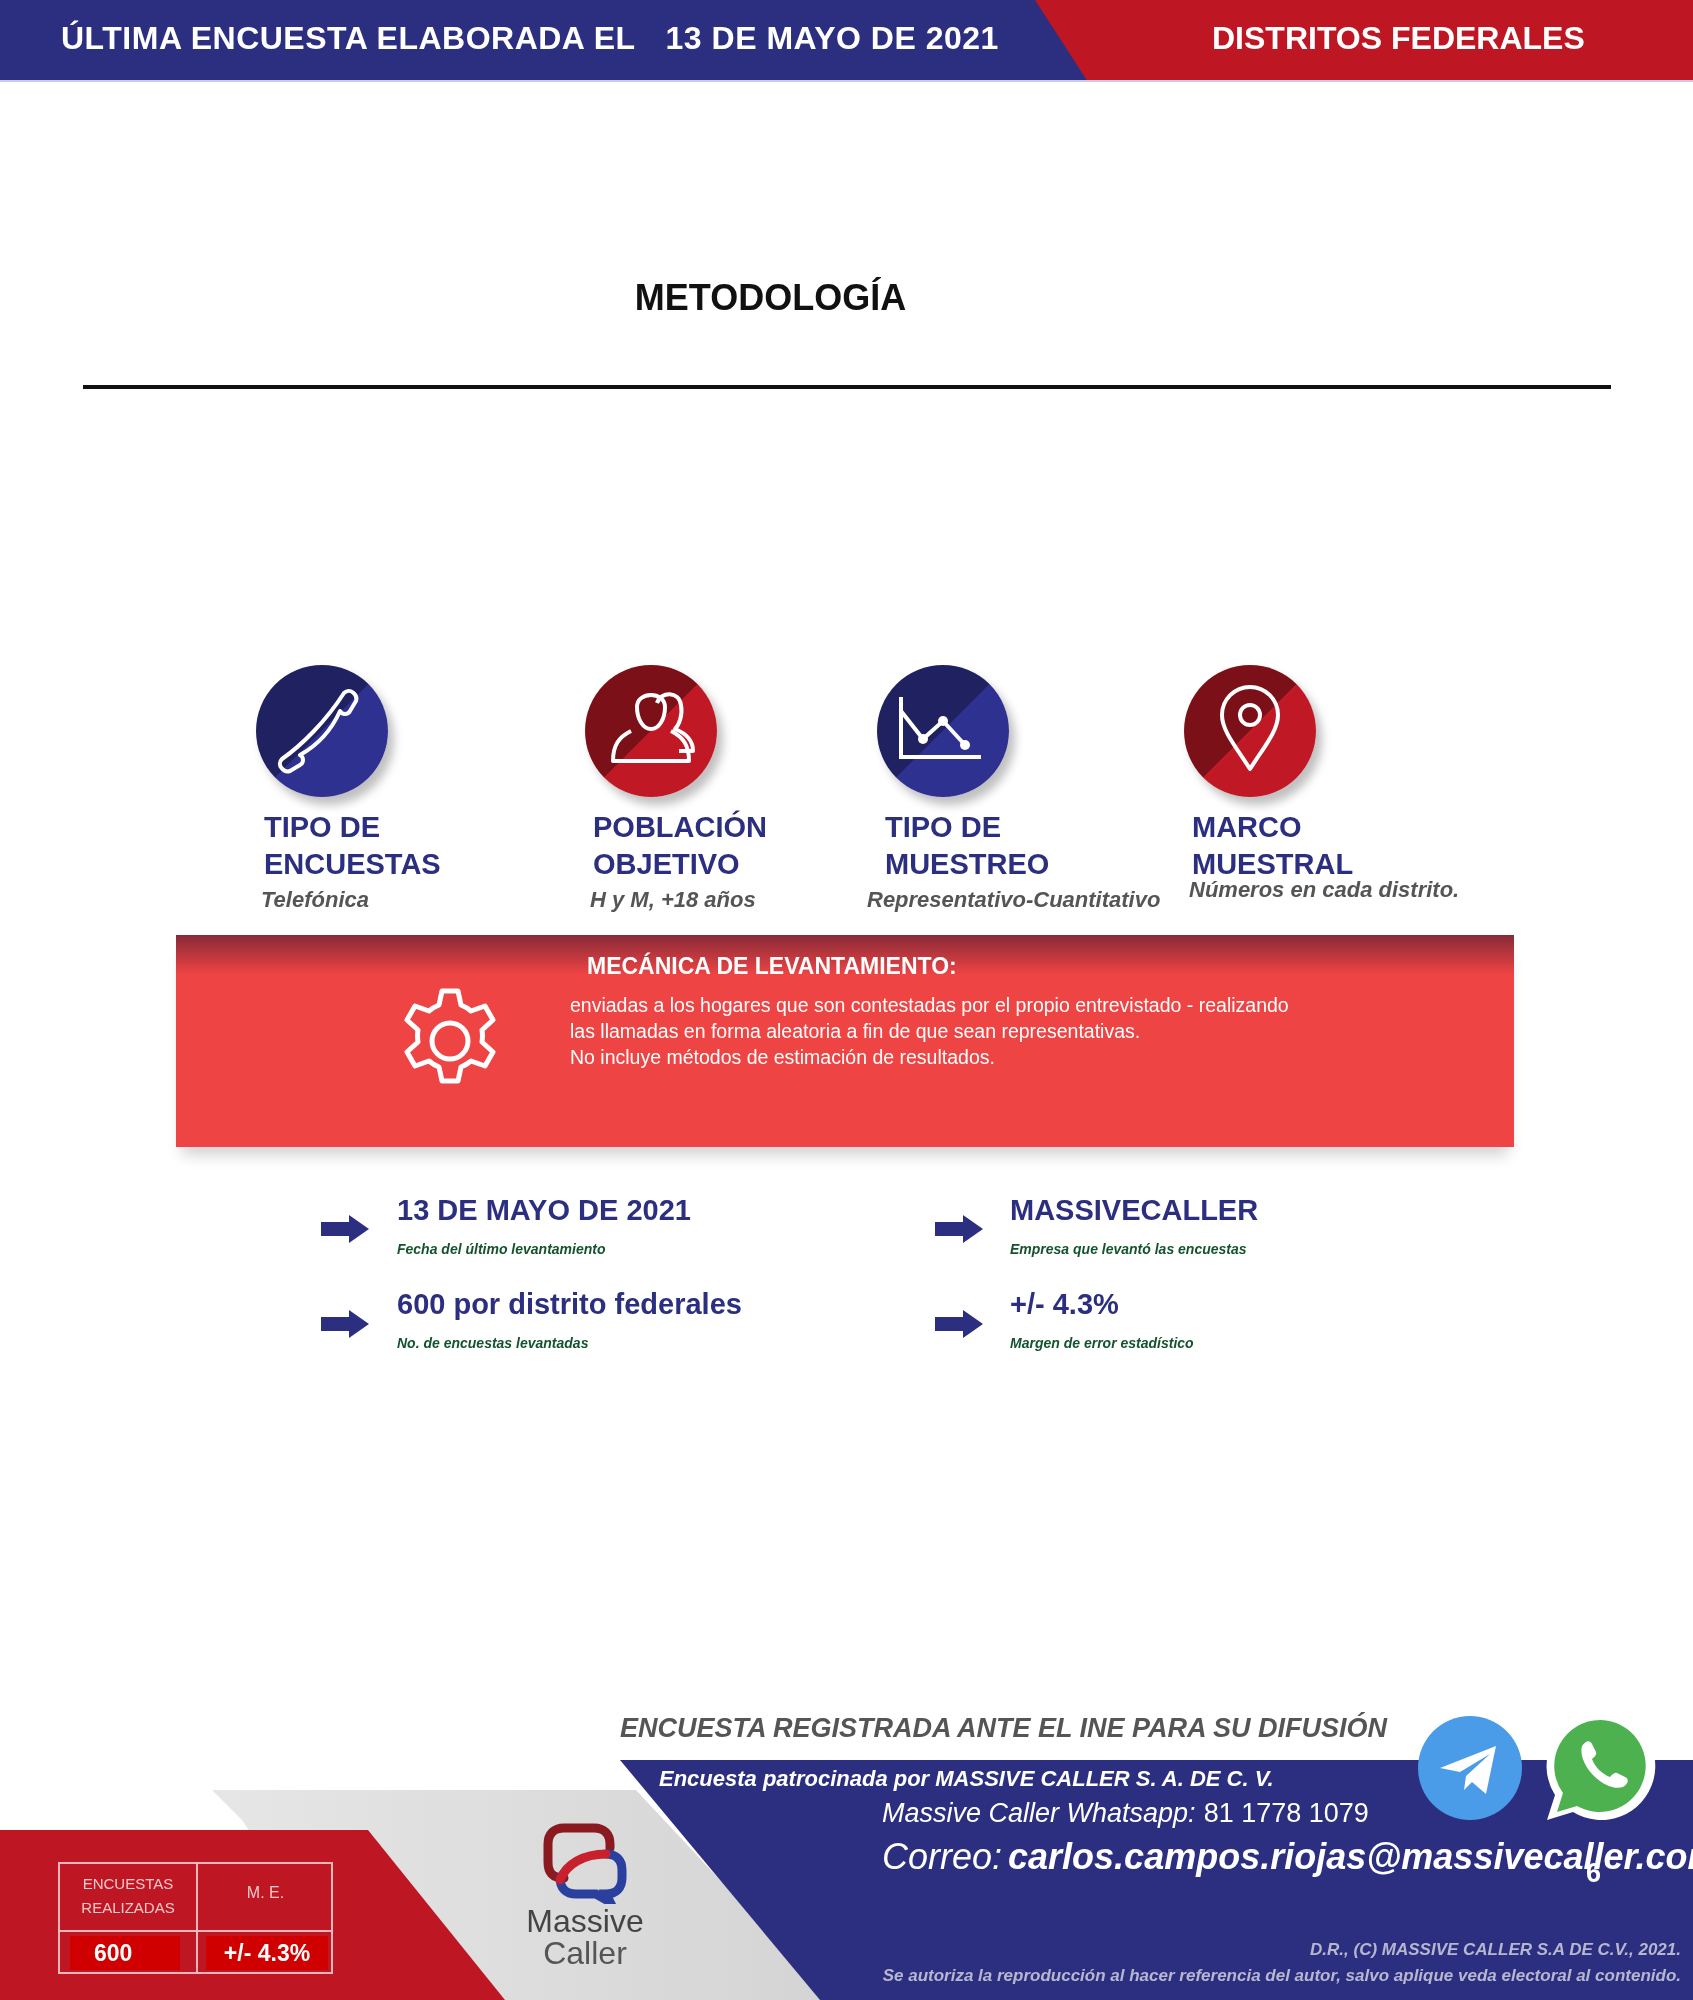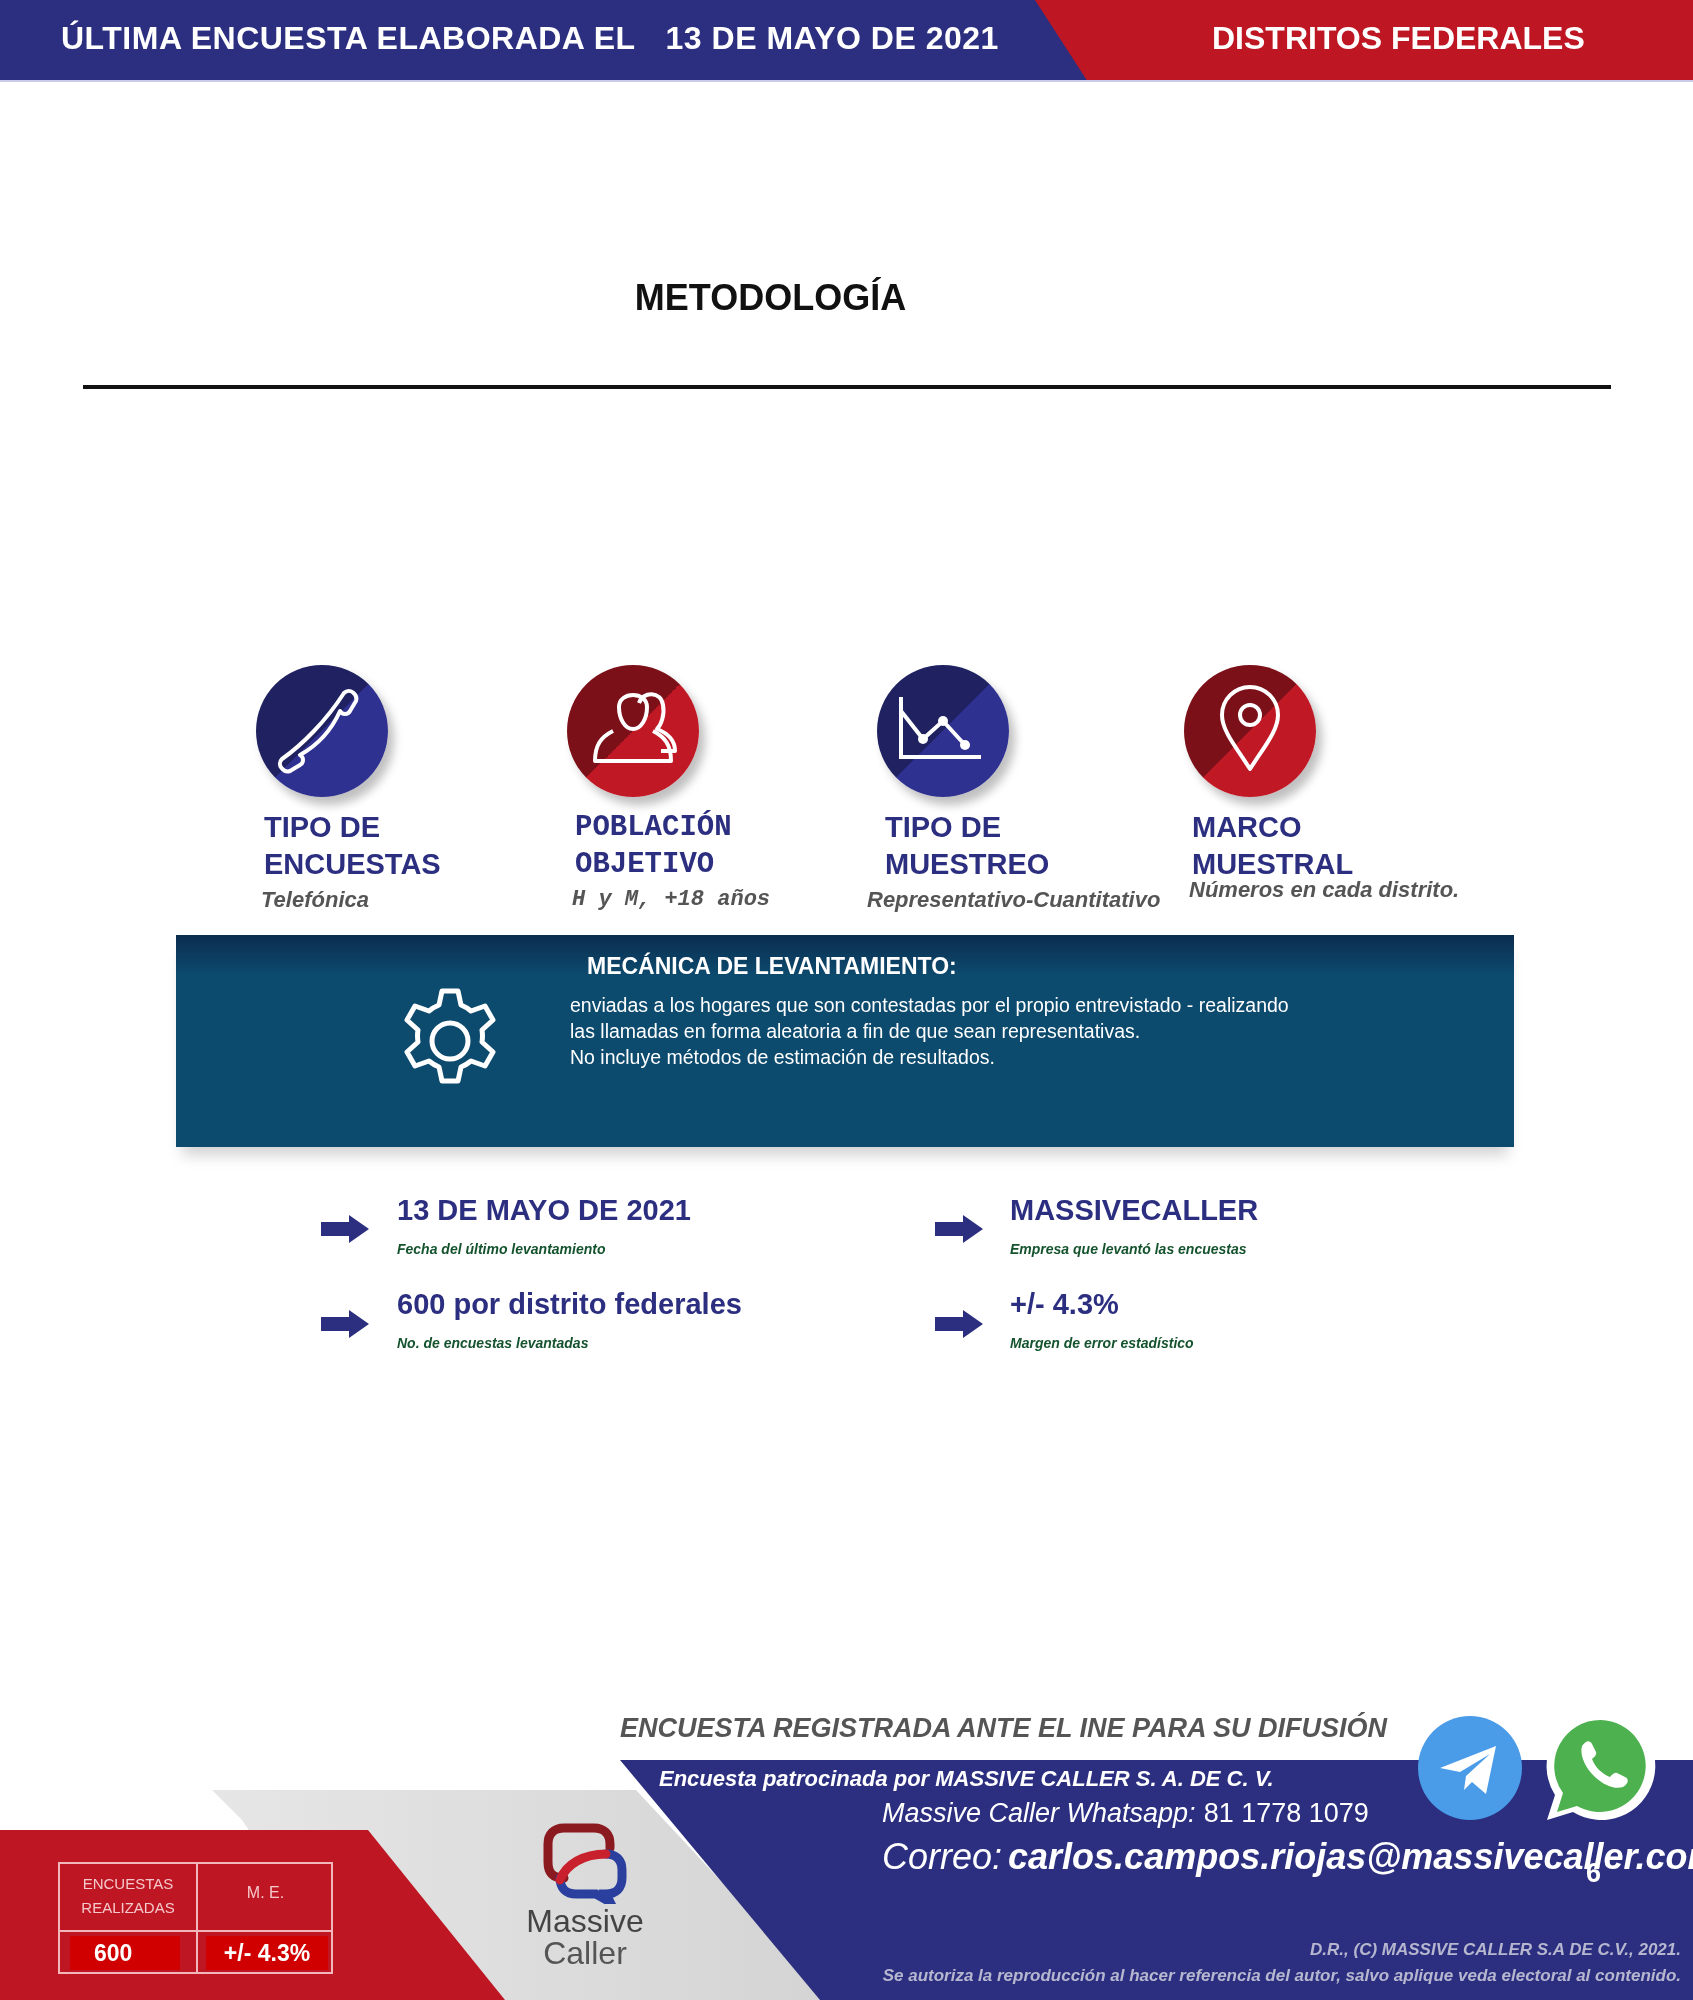--- a/index.html
+++ b/index.html
@@ -24,21 +24,21 @@
   .card { position:absolute; top:665px; width:320px; }
   .circle { width:132px; height:132px; border-radius:50%; position:relative; overflow:hidden;
             box-shadow:6px 8px 10px rgba(0,0,0,0.25); }
   .circle.blue { background:linear-gradient(135deg, #1f2160 0%, #1f2160 50%, #2e3190 50%, #2e3190 100%); }
   .circle.red { background:linear-gradient(135deg, #7b1018 0%, #7b1018 50%, #c01825 50%, #c01825 100%); }
   .circle svg { position:absolute; left:0; top:0; }
   .card-title { margin-top:12px; margin-left:8px; font-size:29px; font-weight:bold; color:#2c2f80; line-height:37px; }
   .card-sub { margin-left:5px; font-size:22px; font-style:italic; font-weight:bold; color:#555; margin-top:4px; }
 
   
-  .mech { position:absolute; left:176px; top:935px; width:1338px; height:212px; background:#0c4a6e;
+  .mech { position:absolute; left:176px; top:935px; width:1338px; height:212px; background:#ef4444;
           box-shadow:0 14px 14px -6px rgba(0,0,0,0.18); }
   .mech-shadow-top { position:absolute; left:0; top:0; width:100%; height:40px;
           background:linear-gradient(180deg, rgba(10,10,40,0.45), rgba(10,10,40,0)); }
   .mech-title { position:absolute; left:411px; top:18px; color:#fff; font-weight:bold; font-size:23px; }
   .mech-text { position:absolute; left:394px; top:57px; color:#fff; font-size:19.5px; line-height:26px; }
   .gear { position:absolute; left:218px; top:50px; }
   .arrow { position:absolute; }
   .fact-title { position:absolute; font-size:29px; font-weight:bold; color:#2c2f80; white-space:nowrap; }
   .fact-sub { position:absolute; font-size:14px; font-style:italic; font-weight:bold; color:#14532d; white-space:nowrap; }
 
@@ -98,21 +98,21 @@
       <path d="M88 28 c6 -6 14 2 12 8 l-6 10 c-2 4 -8 4 -10 0 c-8 18 -22 34 -40 44 c4 2 4 8 0 10 l-10 6 c-6 2 -14 -6 -8 -12 C46 80 70 56 88 28 z" fill="none" stroke="#fff" stroke-width="4" stroke-linejoin="round"></path>
     </svg>
   </div>
   <div class="card-title">
     <div>TIPO DE</div>
     <div>ENCUESTAS</div>
   </div>
   <div class="card-sub">Telefónica</div>
 </div>
 
-<div class="card" style="left:567px;font-family:Liberation Mono, monospace;">
+<div class="card" style="left:585px;">
   <div class="circle red">
     <svg width="132" height="132" viewBox="0 0 132 132">
       <path d="M72 38 c4 -12 22 -12 24 2 c2 10 -2 20 -6 24 c10 4 18 10 18 22 l-14 0" fill="none" stroke="#fff" stroke-width="4" stroke-linejoin="round"></path>
       <path d="M52 42 c0 -16 28 -16 28 0 c0 12 -6 22 -14 22 c-8 0 -14 -10 -14 -22 z M46 66 c-12 6 -18 14 -18 30 l76 0 c0 -16 -6 -24 -18 -30" fill="none" stroke="#fff" stroke-width="4" stroke-linejoin="round"></path>
     </svg>
   </div>
   <div class="card-title">
     <div>POBLACIÓN</div>
     <div>OBJETIVO</div>
   </div>

